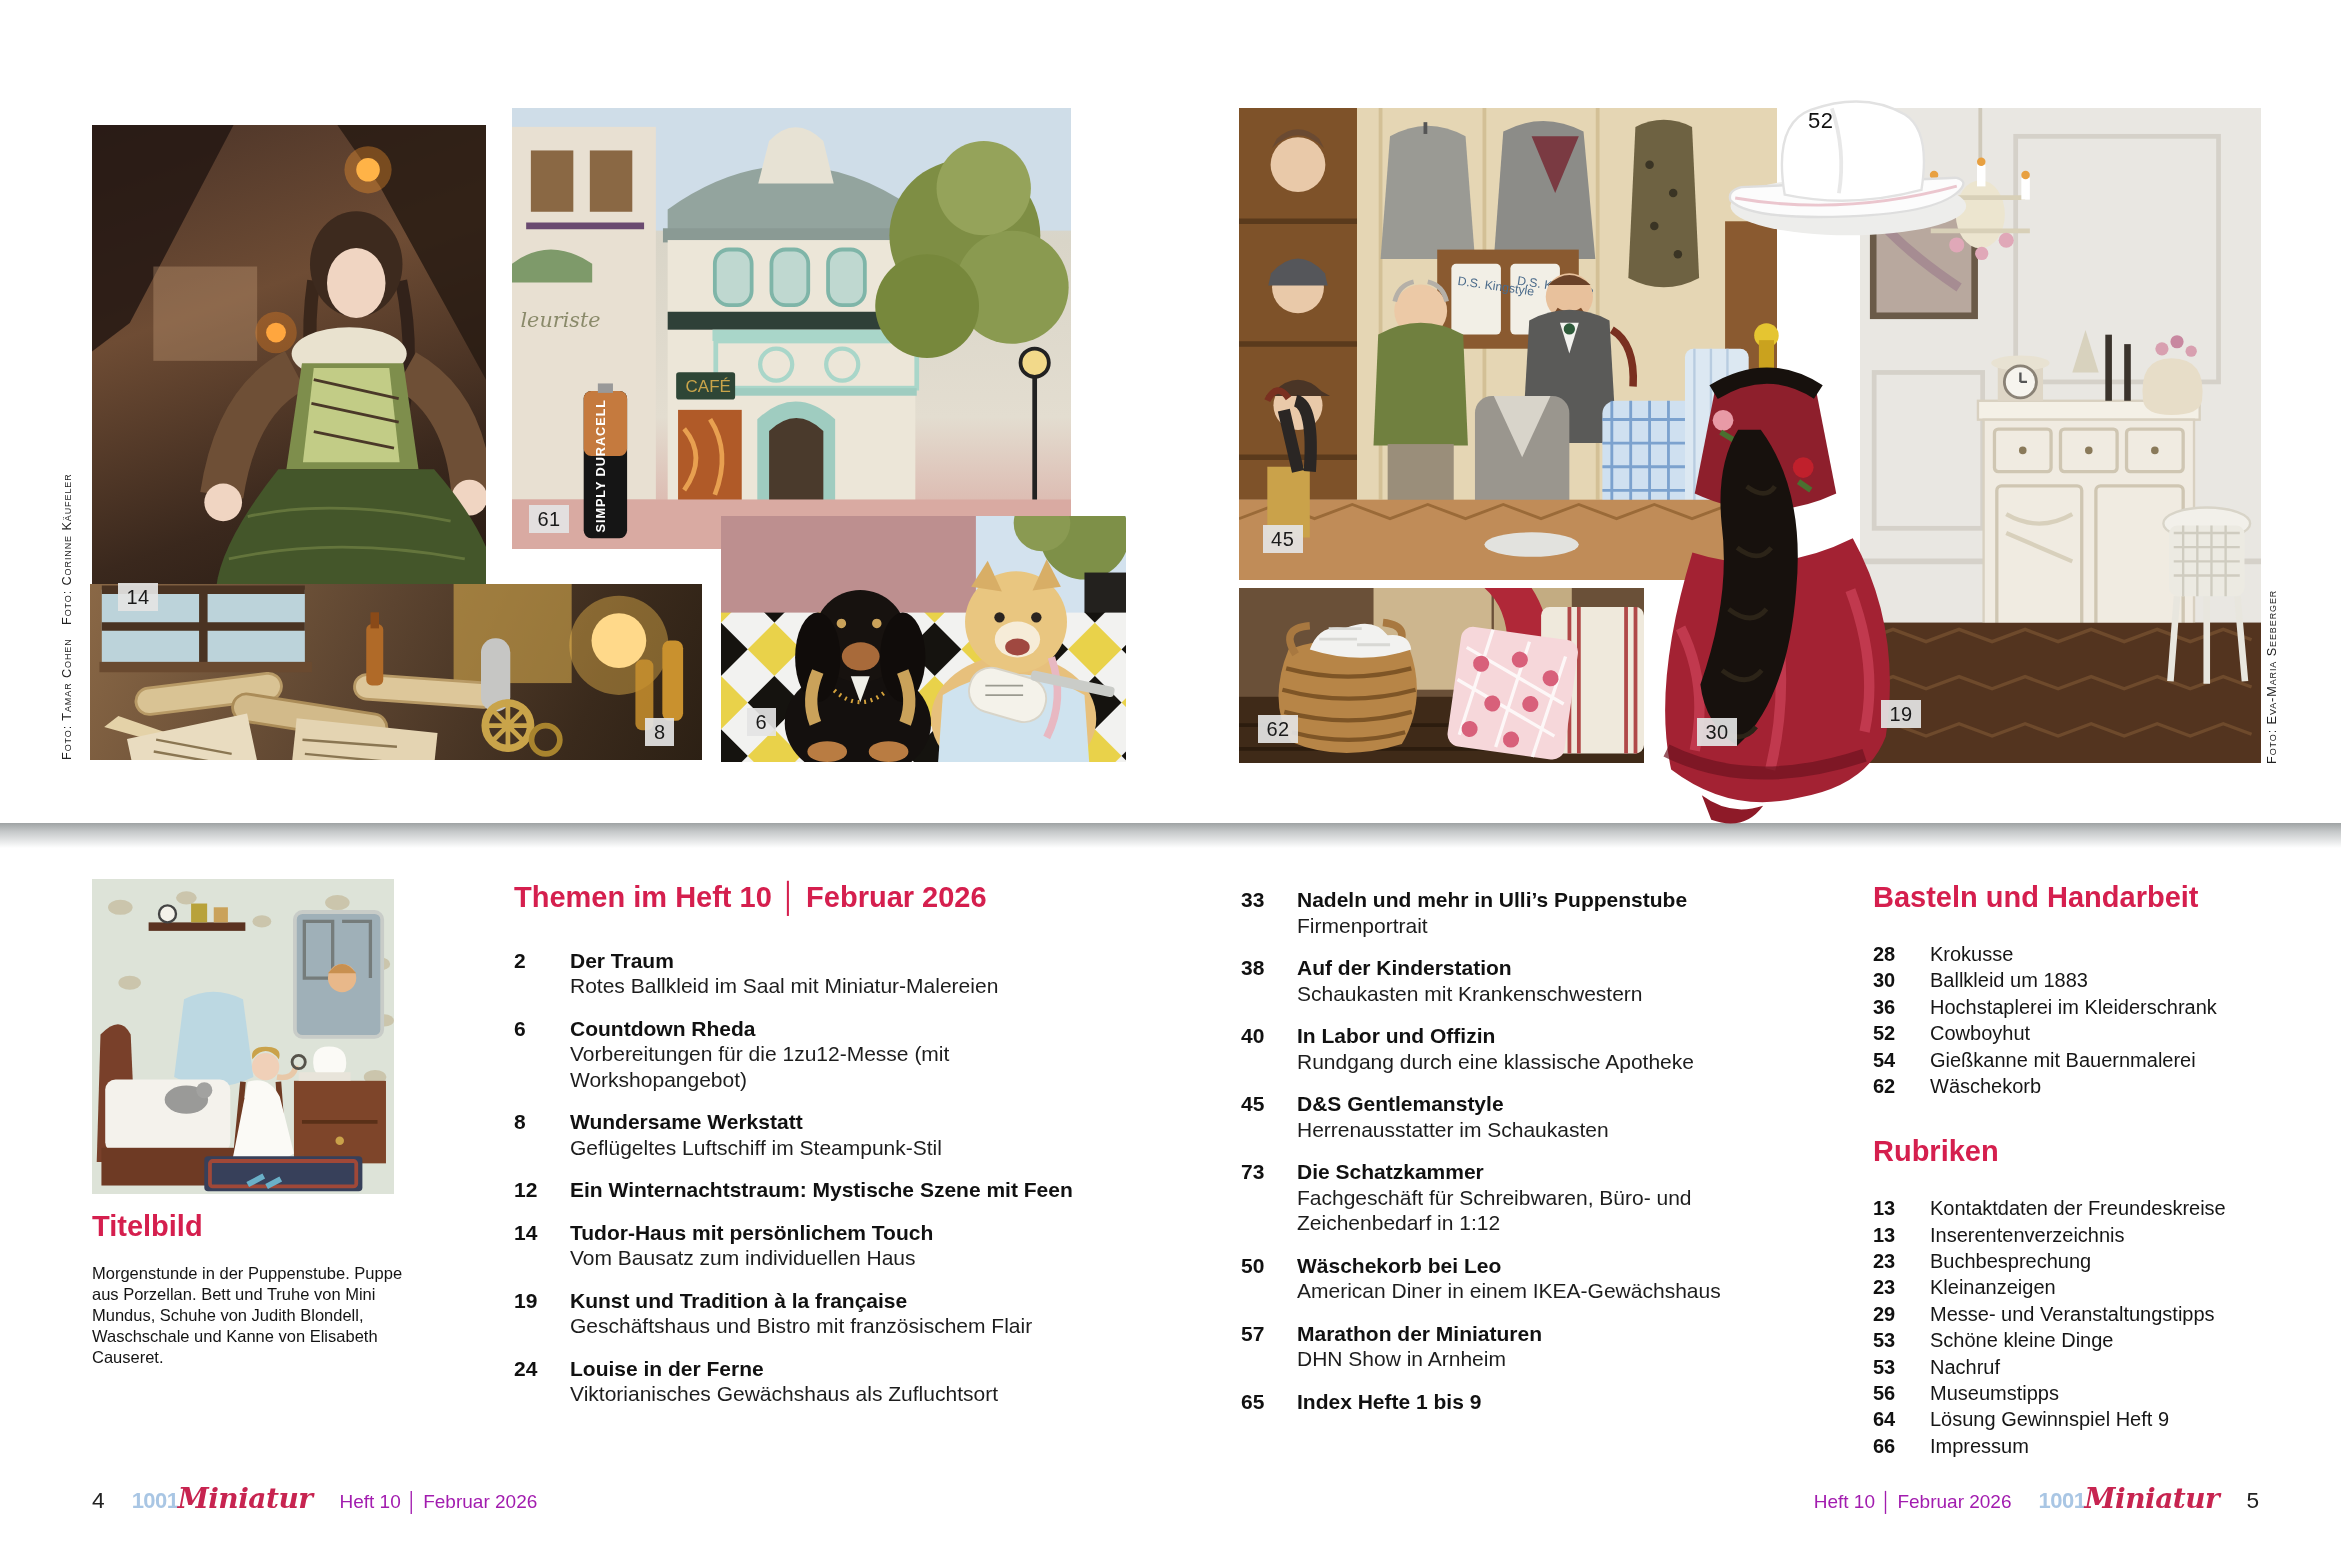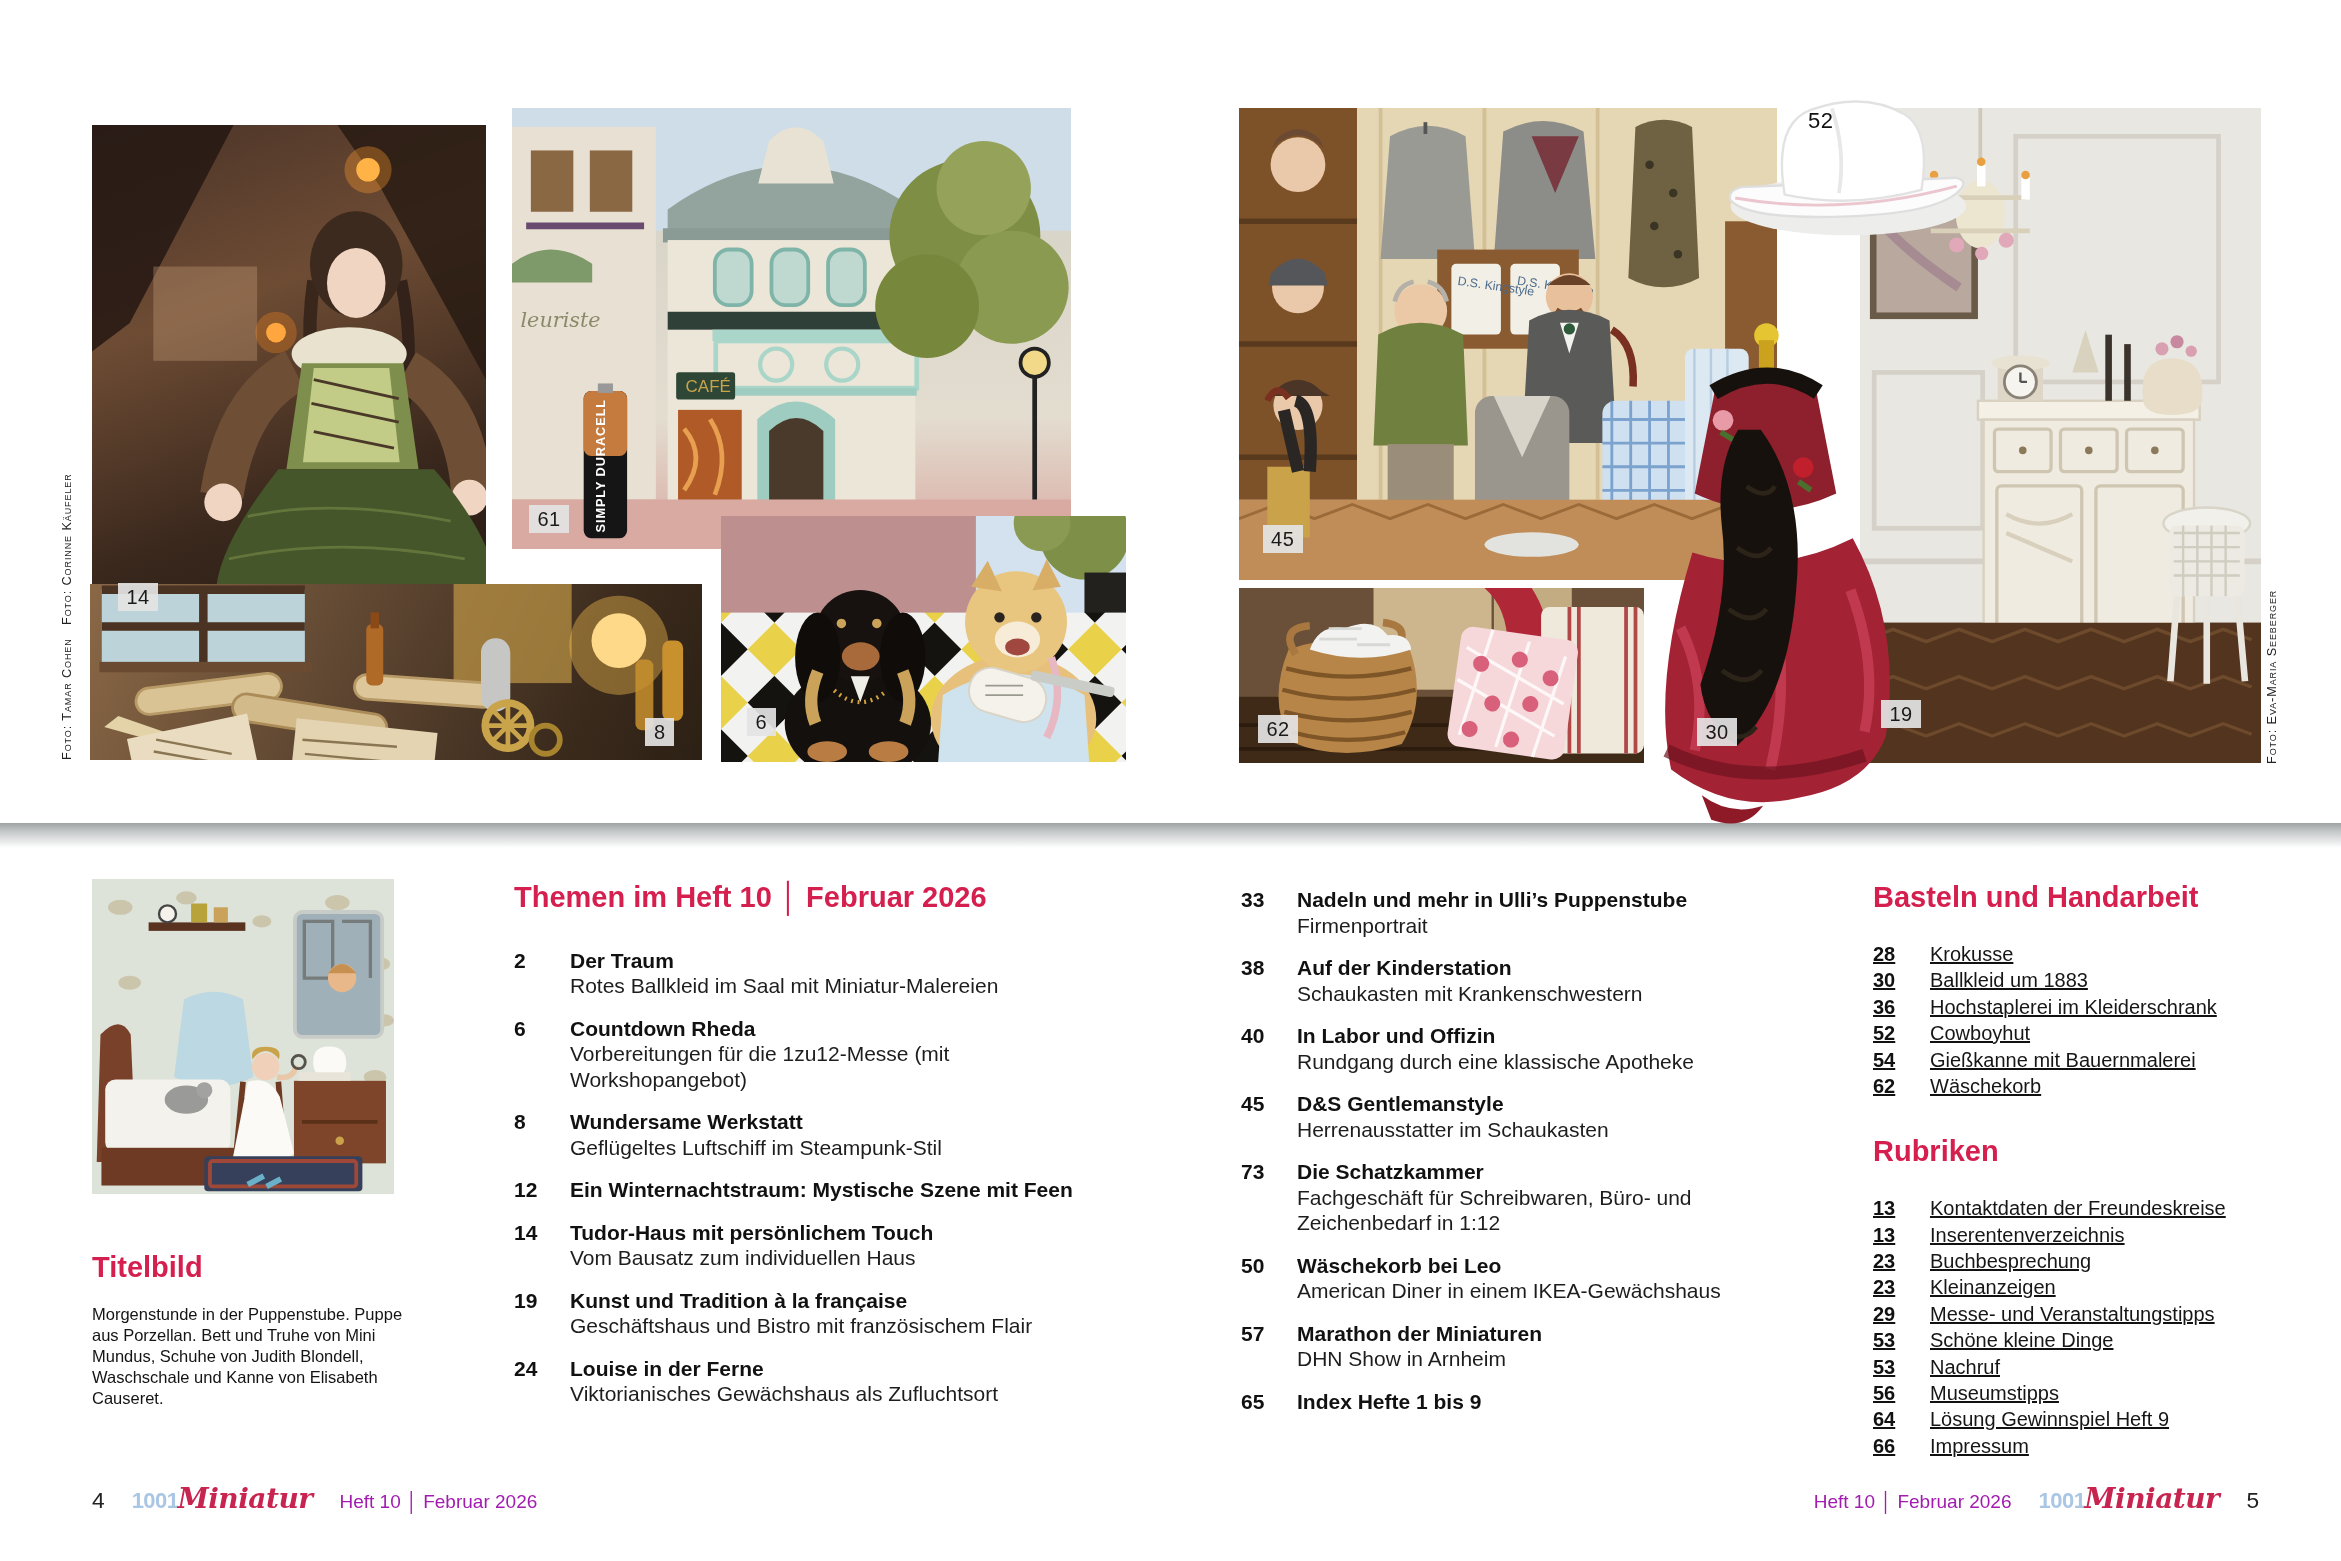--- a/index.html
+++ b/index.html
@@ -38,31 +38,31 @@
   }
   .credit--corinne{left:60px;top:427px;height:198px;}
   .credit--tamar{left:60px;top:562px;height:198px;}
   .credit--seeberger{left:2265px;top:537px;height:227px;}
   
   .separator{position:absolute;left:0;top:823px;width:2342px;height:24.5px;
     background:linear-gradient(180deg,#9fa3a4 0%,#c6c9ca 35%,#ffffff 100%);}
   
   .red-h{color:var(--accent);font-size:29px;font-weight:700;margin:0;line-height:1.1;}
   .col{position:absolute;}
-  .col--titelbild{left:92px;top:1252px;width:330px;}
+  .col--titelbild{left:92px;top:1211px;width:330px;}
   .col--themen{left:514px;top:882px;width:604px;}
   .col--middle{left:1241px;top:887px;width:566px;}
   .col--right{left:1873px;top:882px;width:444px;}
   .col--themen .red-h{margin-bottom:34px;}
   .entry{display:flex;margin-bottom:17px;font-size:21px;line-height:25.5px;}
   .entry .num{flex:0 0 56px;font-weight:700;}
   .entry .txt{display:block;}
   .entry .t{display:block;font-weight:700;}
   .entry .s{display:block;font-weight:400;color:#1d1d1d;}
-  .rlist{margin-bottom:0;text-decoration:underline;}
+  .rlist{margin-bottom:0;}
   .rrow{display:flex;font-size:20px;line-height:26.4px;}
   .rrow .num{flex:0 0 57px;font-weight:700;}
   .rrow .ti{font-weight:400;color:#161616;}
   .col--right .red-h.second{margin-top:37px;}
   .col--right .red-h{margin-bottom:27px;}
   
   .thumb{position:absolute;left:92px;top:879px;width:302px;height:315px;overflow:hidden;background:#dde3d8;}
   .thumb svg{position:absolute;inset:0;width:100%;height:100%;}
   .col--titelbild .red-h{margin-bottom:20px;}
   .tb-text{font-size:16.5px;line-height:21px;color:#141414;width:321px;}

